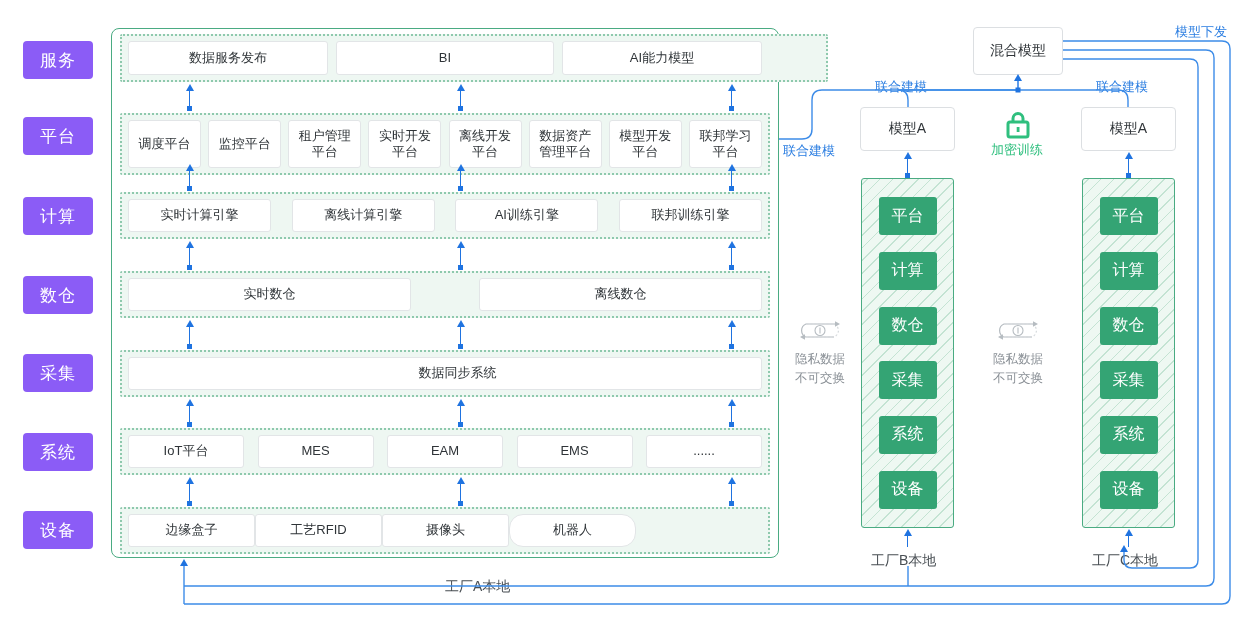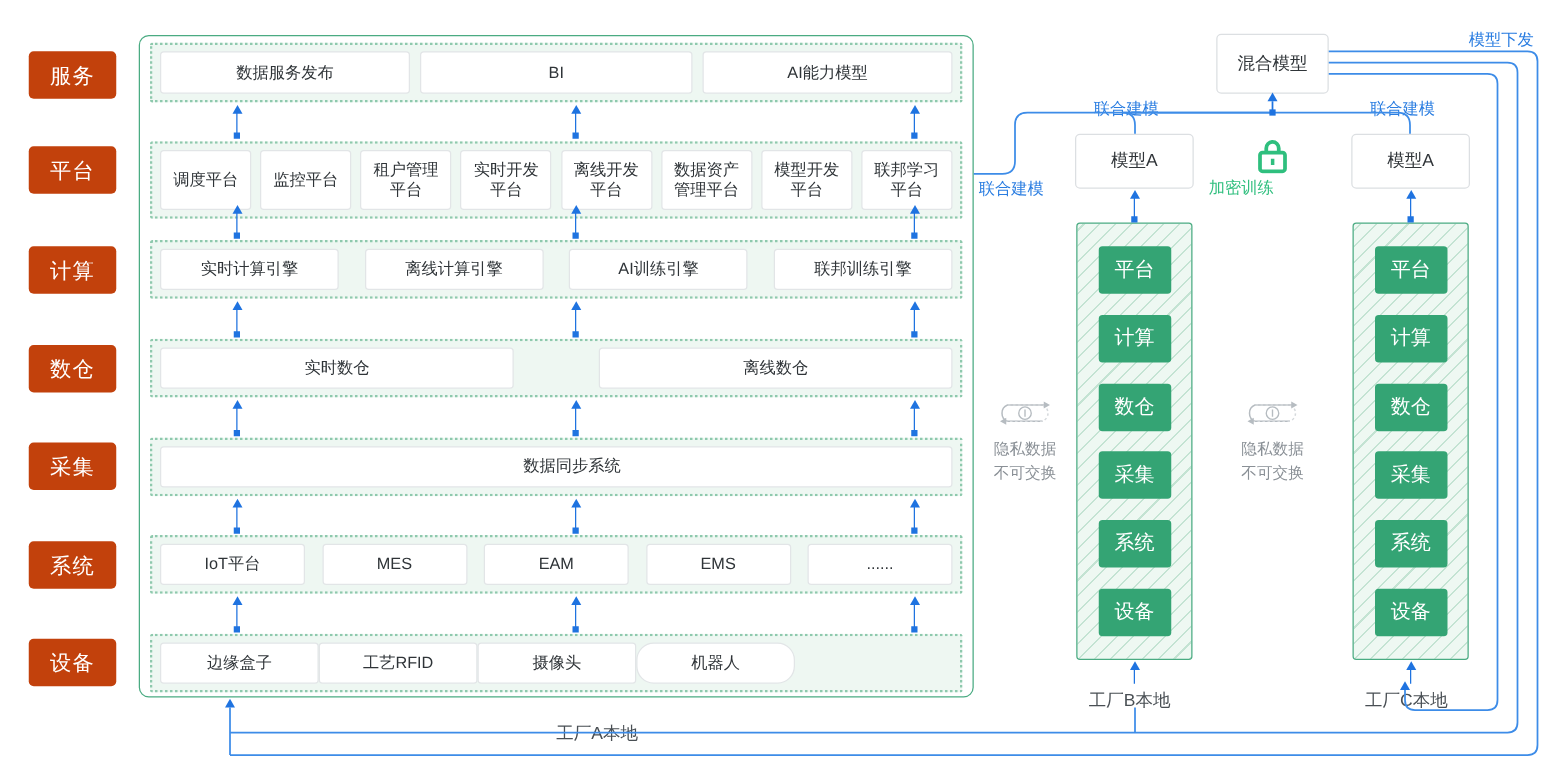--- a/index.html
+++ b/index.html
@@ -12,21 +12,21 @@
     position: relative;
     font-family: "Liberation Sans", "DejaVu Sans", sans-serif;
     overflow: hidden;
   }
   #stage { position: absolute; inset: 0; }
 
   
   .layer-label {
     position: absolute;
     width: 70px; height: 38px;
-    background: #c2410c;
+    background: #8b5cf6;
     border-radius: 4px;
     color: #ffffff;
     font-size: 17px;
     letter-spacing: 1px;
     display: flex; align-items: center; justify-content: center;
   }
 
   
   .factoryA-panel {
     position: absolute;
@@ -132,21 +132,21 @@
   <div class="layer-label" style="left:23px; top:41px;">服务</div>
   <div class="layer-label" style="left:23px; top:117px;">平台</div>
   <div class="layer-label" style="left:23px; top:197px;">计算</div>
   <div class="layer-label" style="left:23px; top:276px;">数仓</div>
   <div class="layer-label" style="left:23px; top:354px;">采集</div>
   <div class="layer-label" style="left:23px; top:433px;">系统</div>
   <div class="layer-label" style="left:23px; top:511px;">设备</div>
 
   <div class="factoryA-panel"></div>
 
-  <div class="band" id="row-service" style="left:120px; top:34px; width:650px; height:48px;">
+  <div class="band" id="row-service" style="left:120px; top:34px; width:708px; height:48px;">
       <div class="cell" style="width: 200px;">数据服务发布</div>
       <div class="cell" style="width: 218px; margin-left: 8px;">BI</div>
       <div class="cell" style="width: 200px; margin-left: 8px;">AI能力模型</div>
     </div>
 
   <div class="band" id="row-platform" style="left:120px; top:113px; width:650px; height:62px;">
       <div class="cell" style="width: 73px;">调度平台</div>
       <div class="cell" style="width: 73px; margin-left: 7.14286px;">监控平台</div>
       <div class="cell" style="width: 73px; margin-left: 7.14286px;">租户管理<br>平台</div>
       <div class="cell" style="width: 73px; margin-left: 7.14286px;">实时开发<br>平台</div>
@@ -288,21 +288,21 @@
   <div class="pbox" style="left:860px; top:107px; width:95px; height:44px;">模型A</div>
   <div class="pbox" style="left:1081px; top:107px; width:95px; height:44px;">模型A</div>
 
   <div style="position:absolute; left:1000px; top:110px; width:36px; height:30px; display:flex; align-items:center; justify-content:center;">
     <svg width="26" height="28" viewBox="0 0 26 28">
       <rect x="3" y="11" width="20" height="15" rx="2" fill="none" stroke="#2fbf7e" stroke-width="3"></rect>
       <path d="M8 11 V7.5 a5 5 0 0 1 10 0 V11" fill="none" stroke="#2fbf7e" stroke-width="3"></path>
       <rect x="11.7" y="16" width="2.8" height="5" fill="#2fbf7e"></rect>
     </svg>
   </div>
-  <div class="ftext green-text" style="left:967px; top:141px;">加密训练</div>
+  <div class="ftext green-text" style="left:991px; top:141px;">加密训练</div>
 
   <div class="ftext blue-text" style="left:783px; top:142px;">联合建模</div>
   <div class="ftext blue-text" style="left:875px; top:78px;">联合建模</div>
   <div class="ftext blue-text" style="left:1096px; top:78px;">联合建模</div>
   <div class="ftext blue-text" style="left:1175px; top:23px;">模型下发</div>
 
   <div class="hatch-col" id="hatch-b" style="left:861px; top:178px; width:93px; height:350px;">
       <div class="hatch-chip">平台</div>
       <div class="hatch-chip">计算</div>
       <div class="hatch-chip">数仓</div>

